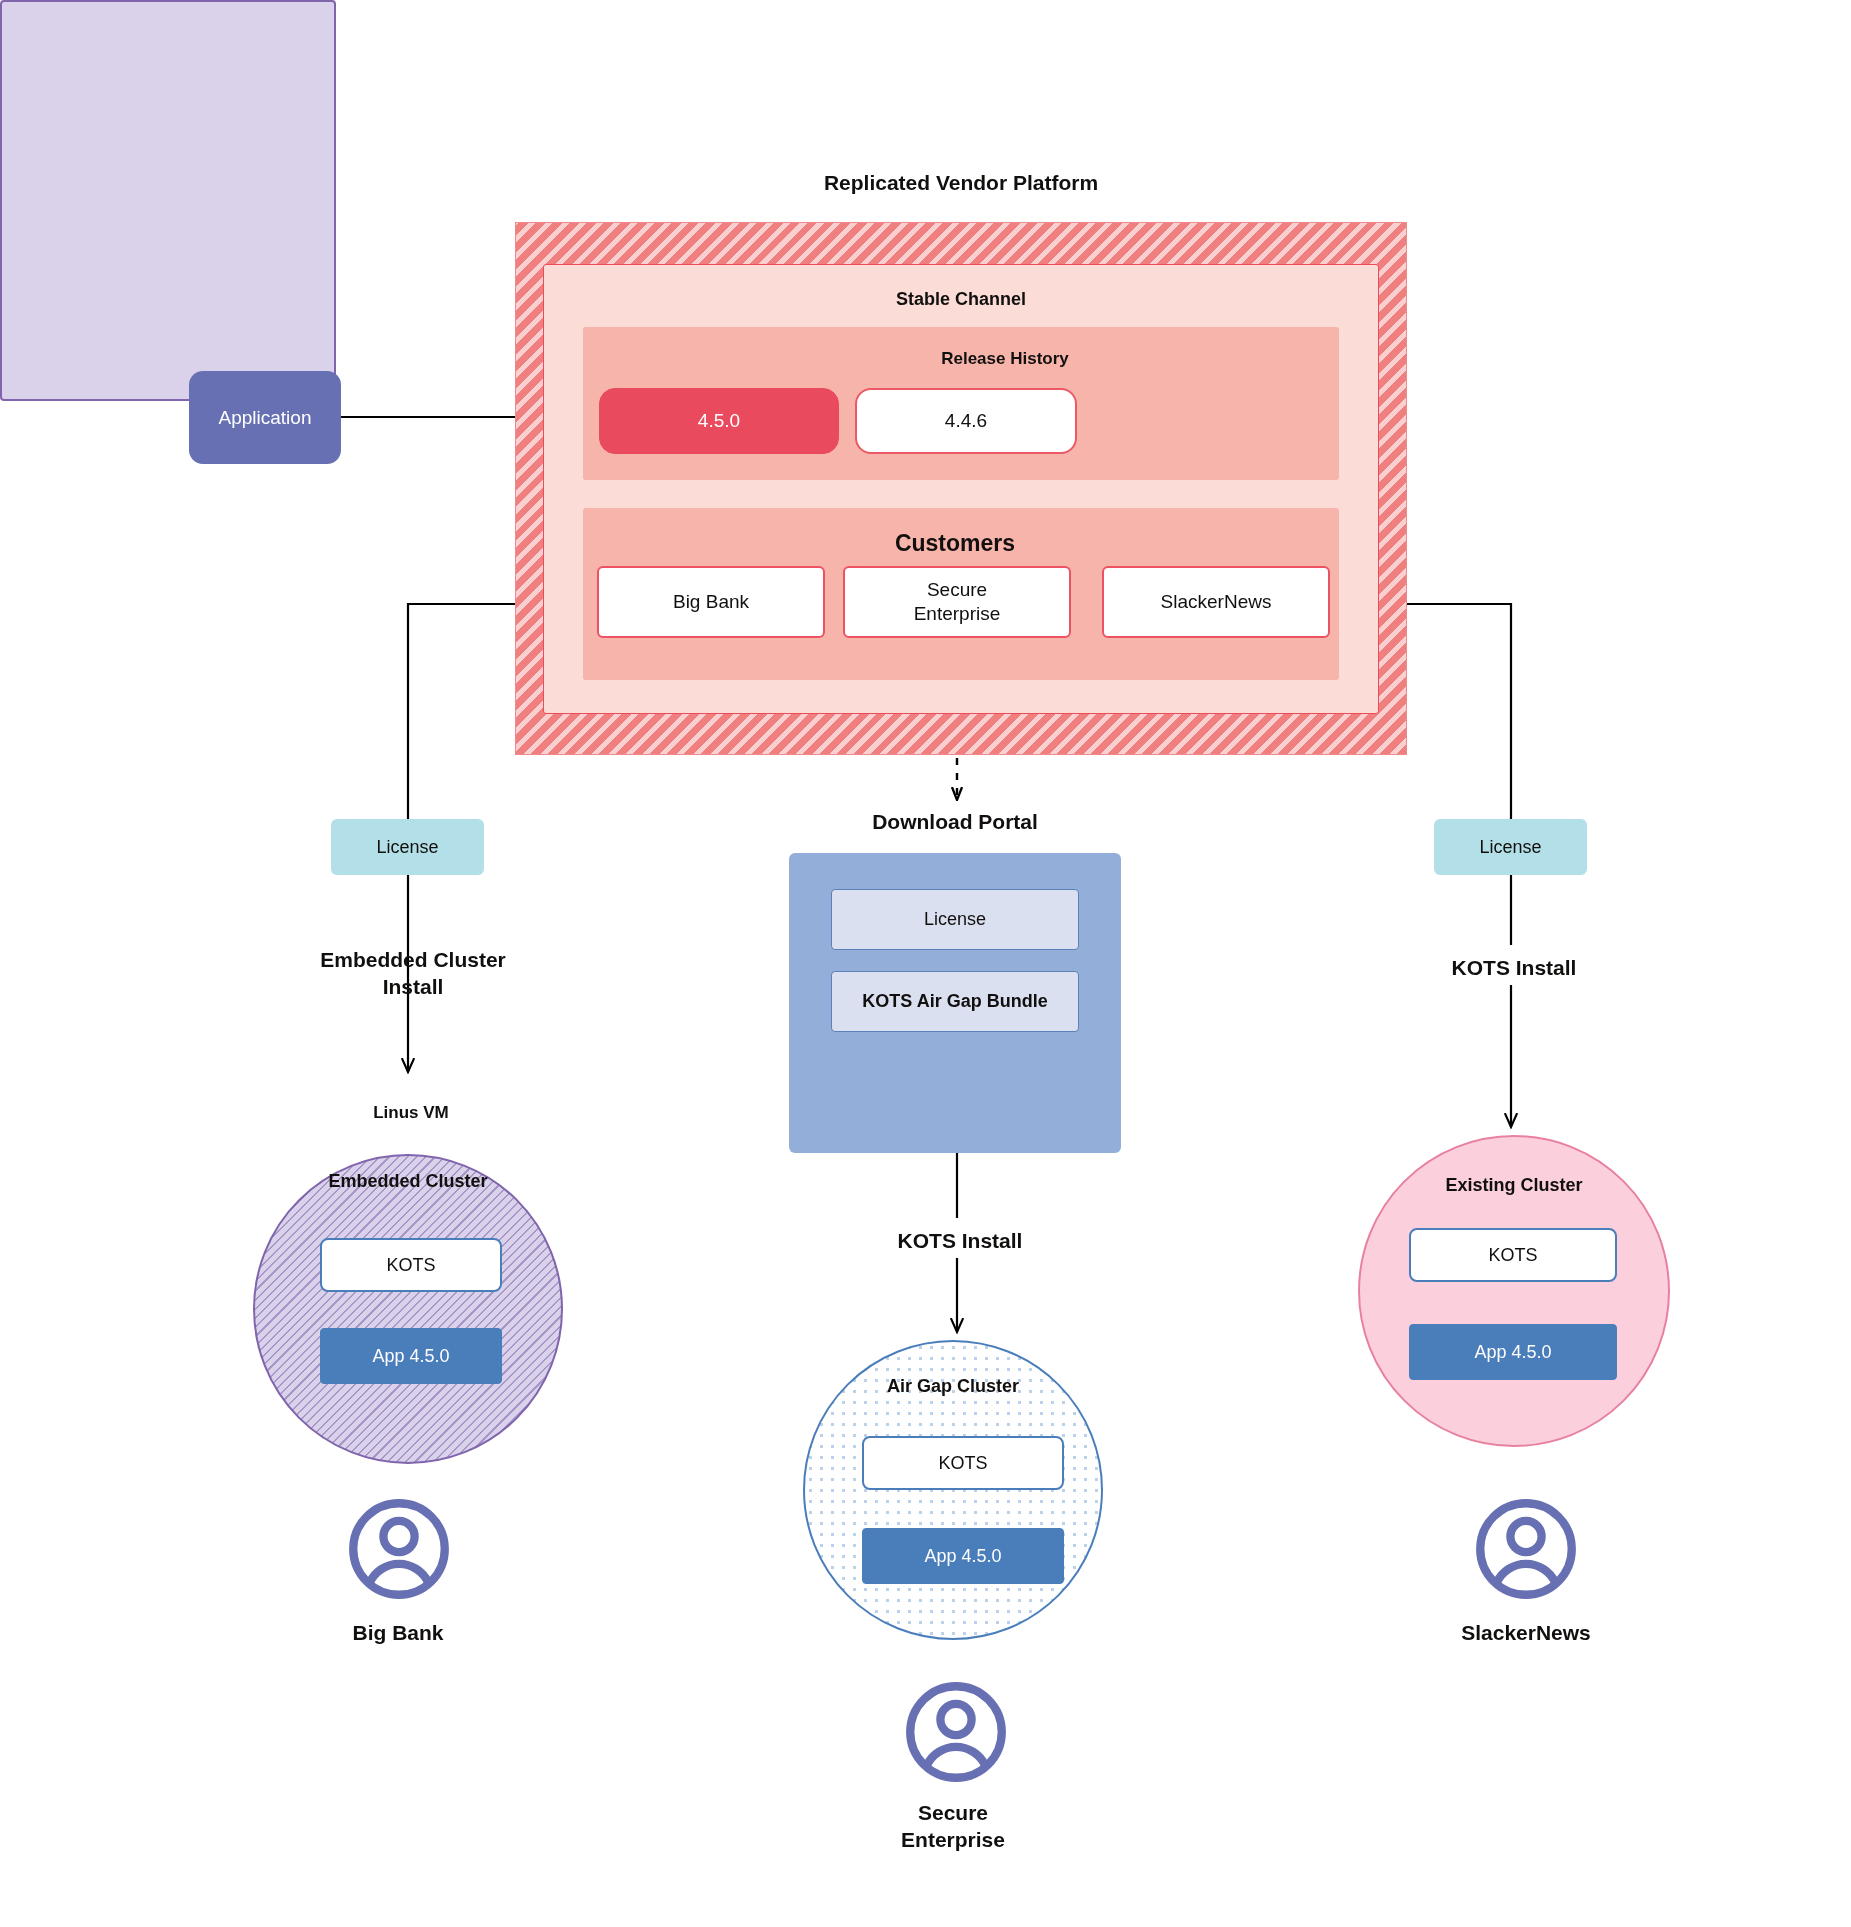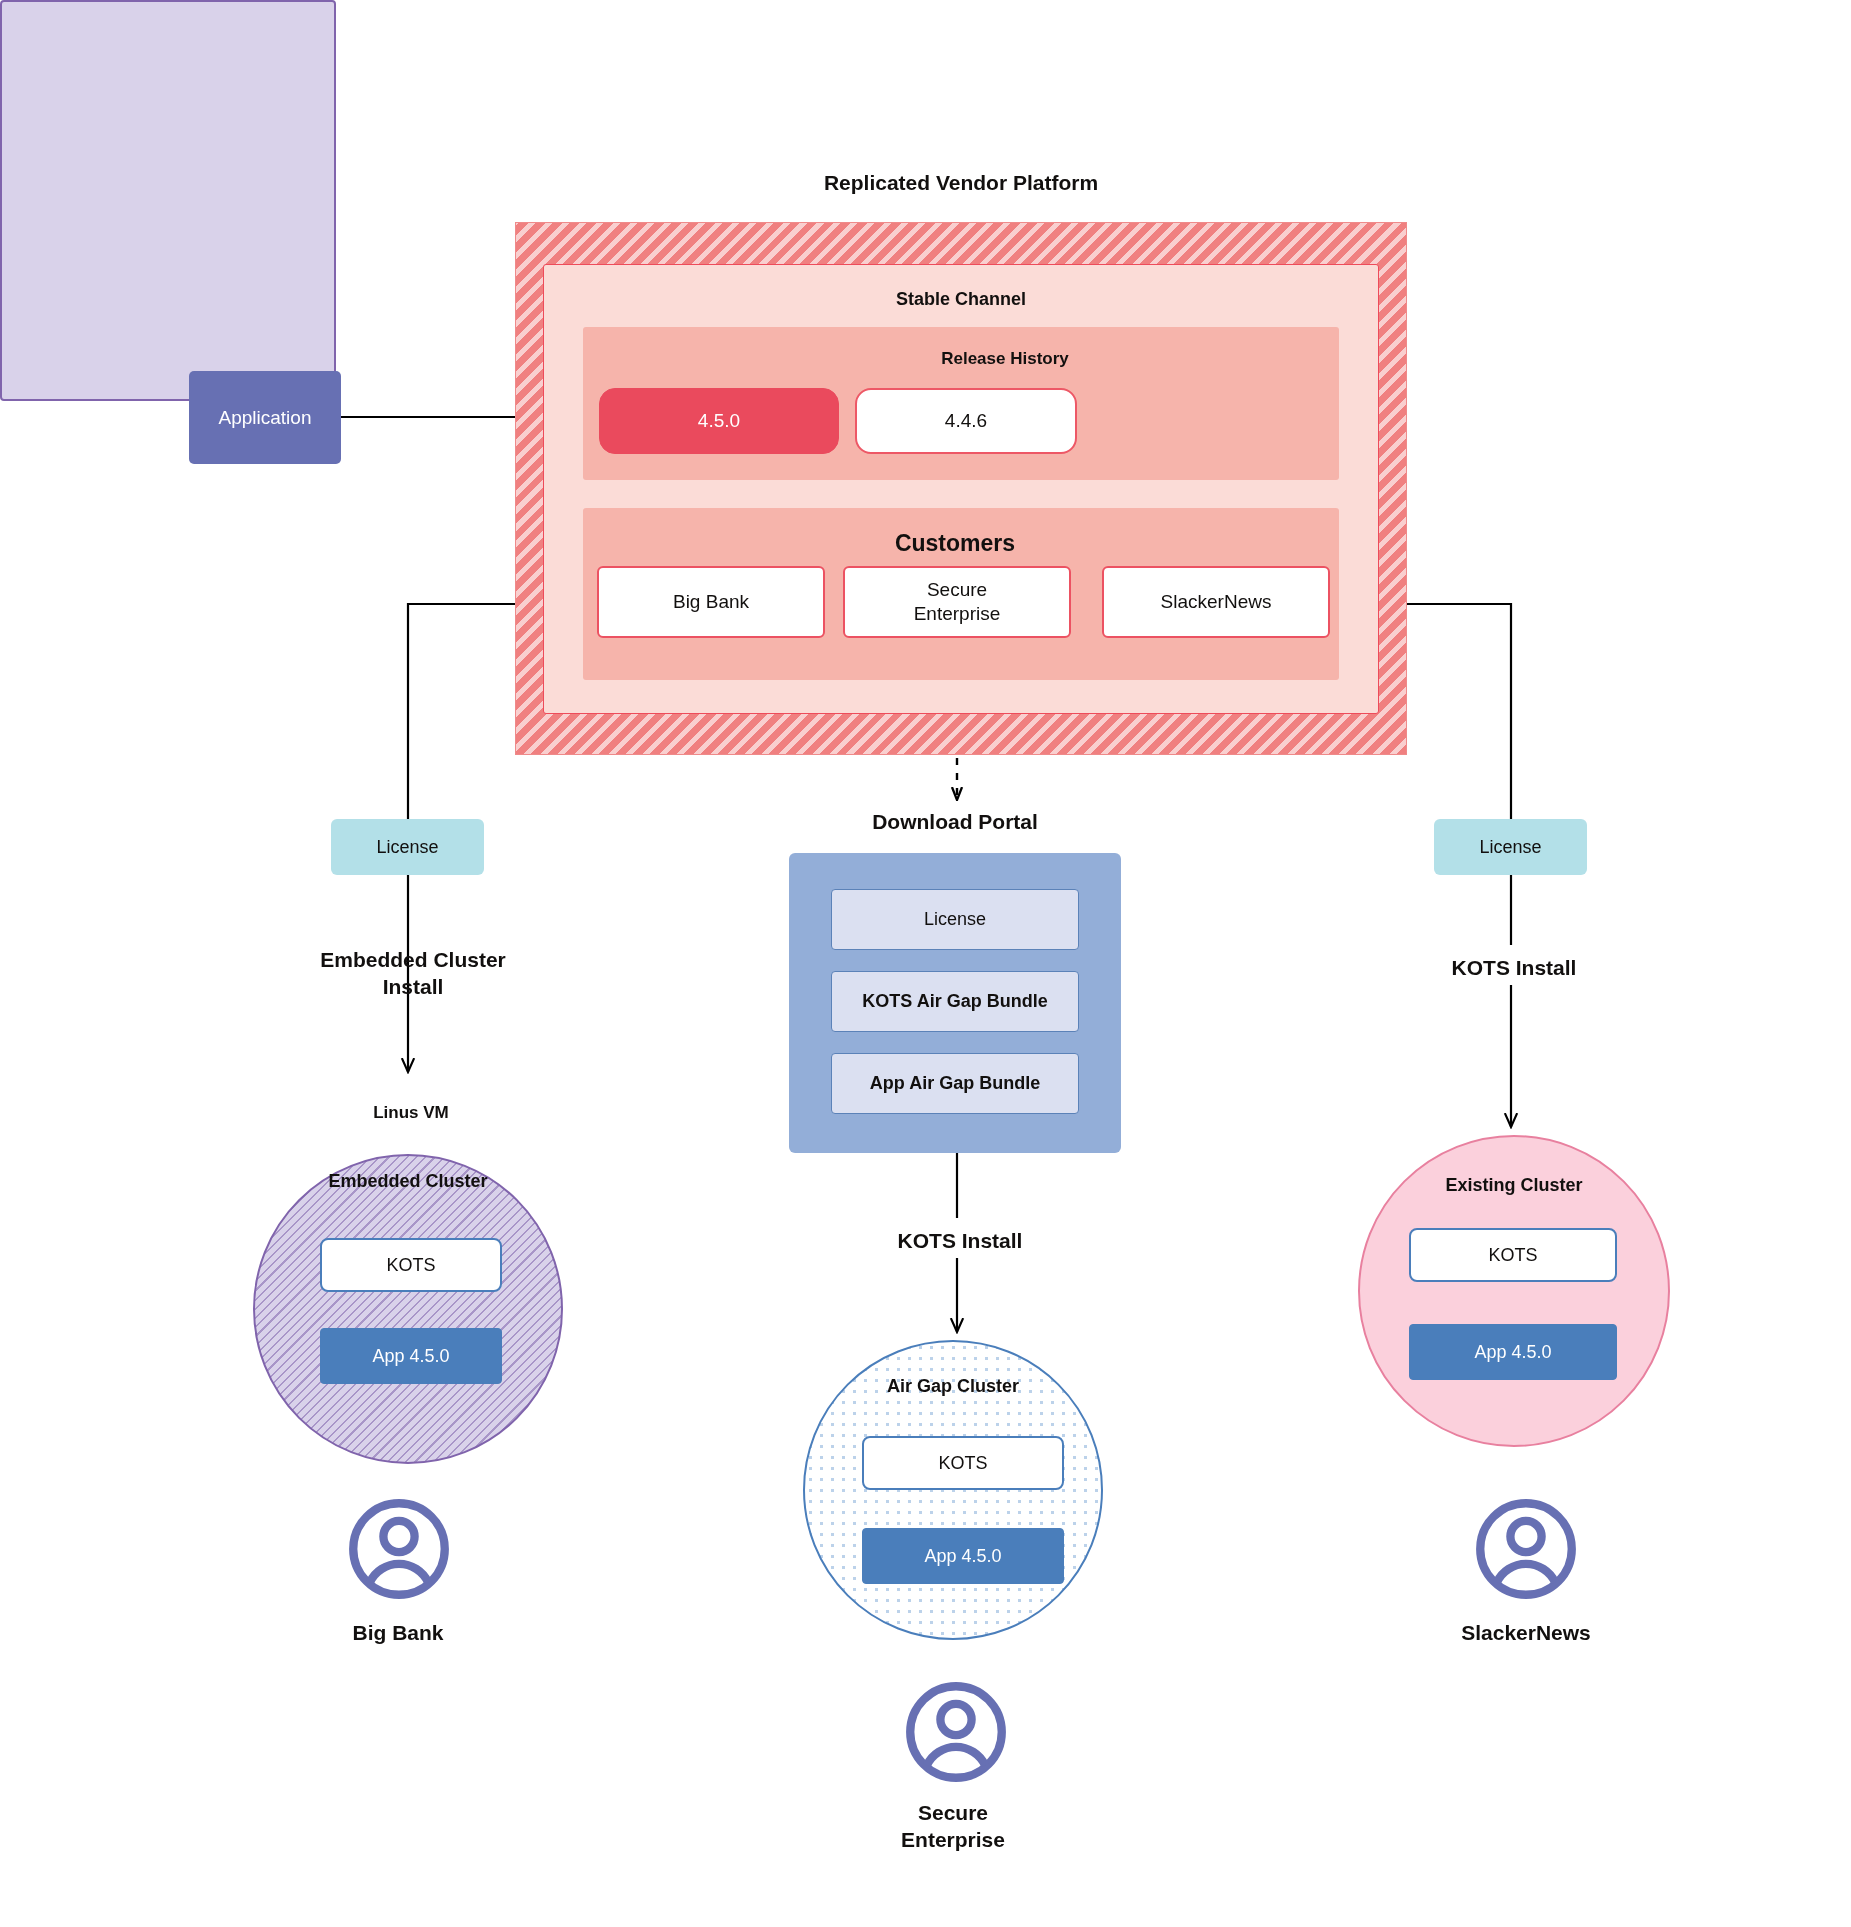--- a/index.html
+++ b/index.html
@@ -54,21 +54,21 @@
 
   .cust-box { top: 566px; height: 72px; background:#ffffff; border:2px solid #ec5262;
               border-radius: 6px; font-size: 19px; color:#12100f; }
   #cust-bigbank { left: 597px; width: 228px; }
   #cust-secure  { left: 843px; width: 228px; }
   #cust-slacker { left: 1102px; width: 228px; }
 
   
   #application {
     left: 189px; top: 371px; width: 152px; height: 93px;
-    background: #6770b3; color: #ffffff; border-radius: 5px; font-size: 19px;
+    background: #6770b3; color: #ffffff; border-radius: 14px; font-size: 19px;
   }
 
   
   .license-chip { width: 153px; height: 56px; background: #b3e0e8; border-radius: 6px;
                   font-size: 18px; color: #12100f; }
   #license-left  { left: 331px;  top: 819px; }
   #license-right { left: 1434px; top: 819px; }
 
   
   #download-portal-box {
@@ -222,21 +222,20 @@
 
   <div class="node" id="application">Application</div>
 
   <div class="node license-chip" id="license-left">License</div>
   <div class="node license-chip" id="license-right">License</div>
 
   <div class="plain-label" id="download-portal-lbl">Download  Portal</div>
   <div class="node" id="download-portal-box">
     <div class="dp-item" id="dp-license">License</div>
     <div class="dp-item" id="dp-kots-bundle">KOTS Air Gap Bundle</div>
-    <div class="dp-item" id="dp-app-bundle">App Air Gap Bundle</div>
   </div>
 
   <div class="plain-label" id="embedded-install-lbl">
     <span>Embedded Cluster</span><br>
     <span>Install</span>
   </div>
   <div class="plain-label" id="kots-install-right-lbl">KOTS Install</div>
   <div class="plain-label" id="kots-install-center-lbl">KOTS Install</div>
 
   <div id="linux-vm"></div>

